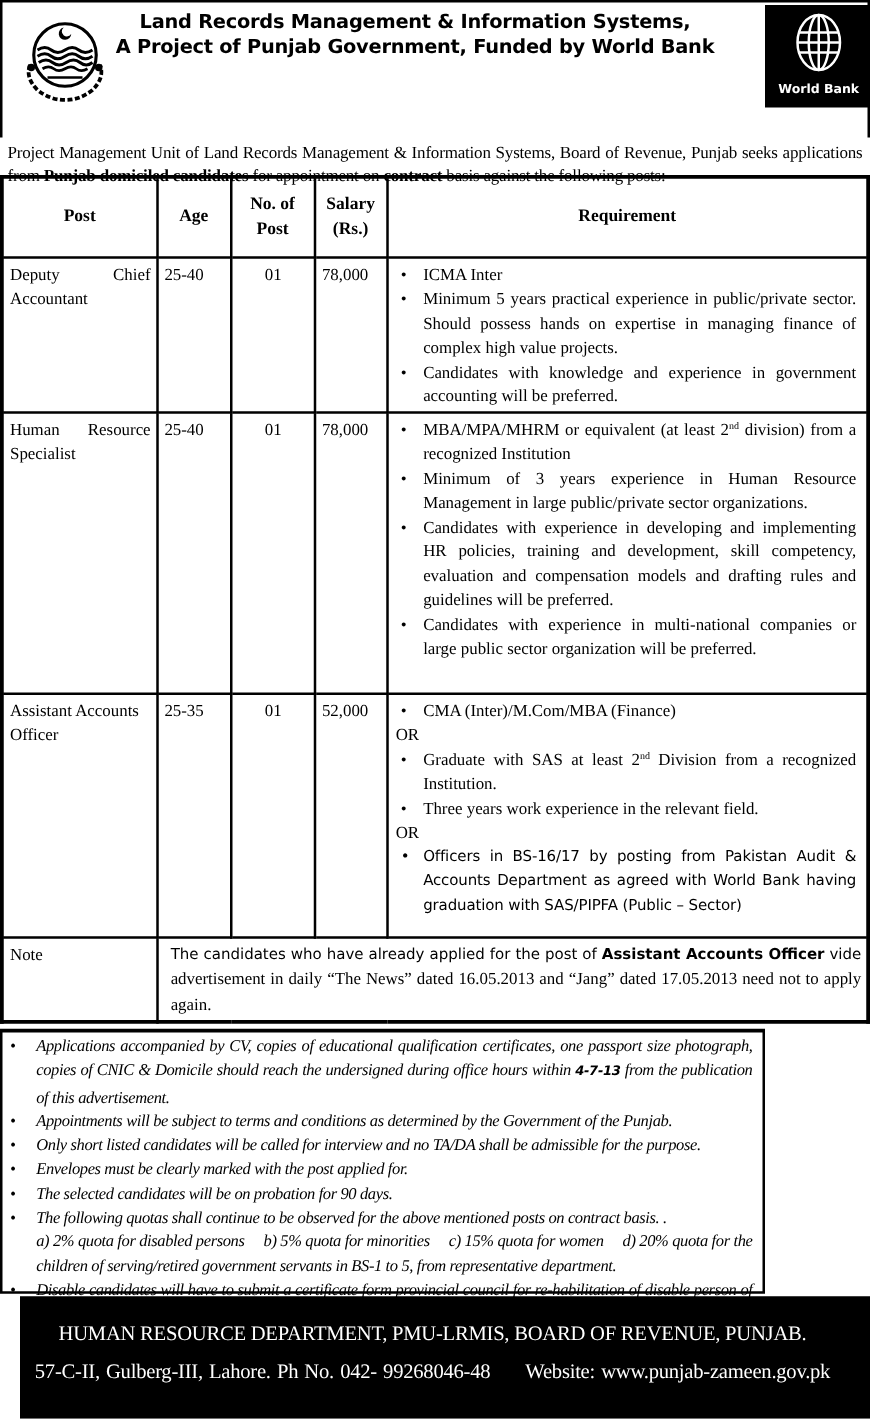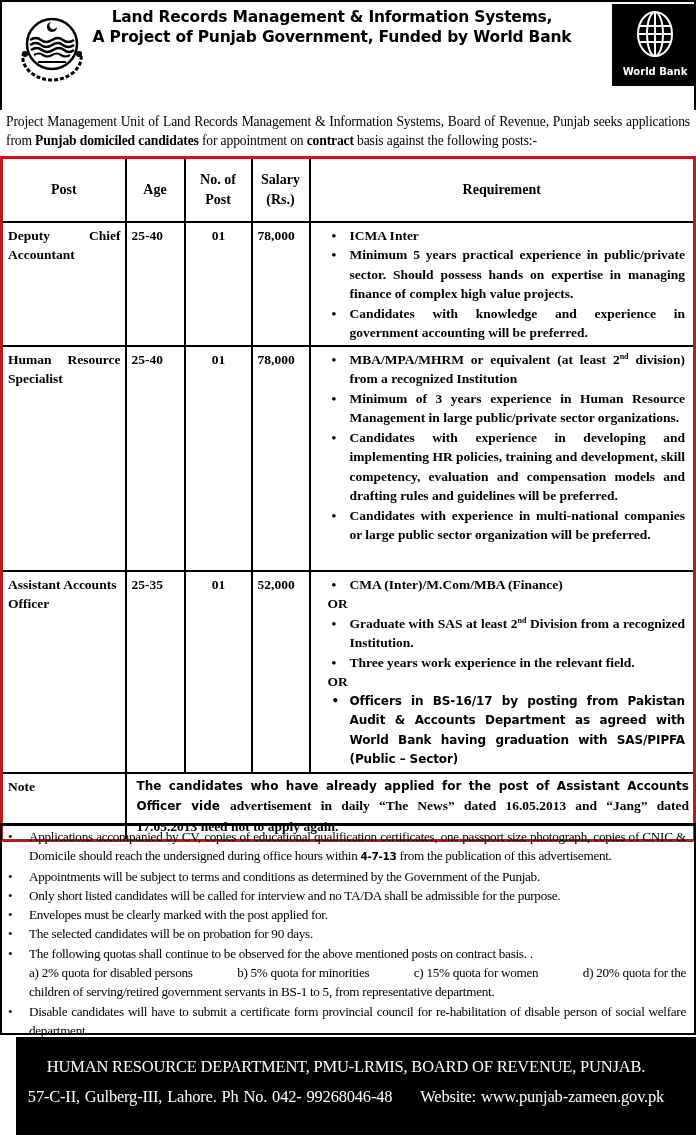--- a/index.html
+++ b/index.html
@@ -18,40 +18,40 @@
     font-size: 33px; line-height: 52px; letter-spacing: 0.3px; transform-origin: center; }
   .banner span { display: inline-block; transform: scaleX(0.88); }
   .wb-logo { position: absolute; left: 610px; top: 2px; width: 86px; height: 82px; background: #000; color: #fff; text-align: center; }
   .wb-logo .wb-text { position: absolute; left: 0; right: 0; top: 62px; font-family: "DejaVu Sans", sans-serif; font-weight: bold; font-size: 10px; }
 
   
   .intro { position: absolute; left: 6px; top: 112px; width: 684px; font-size: 13.6px; line-height: 19px; text-align: justify; letter-spacing: -0.15px; }
   .intro b { font-weight: bold; }
 
   
-  .jobs { position: absolute; left: 0; top: 156px; width: 696px; border-collapse: collapse; border: 3px solid #b91c1c; font-size: 13.5px; }
-  .jobs th, .jobs td { border: 2px solid #000; vertical-align: top; font-weight: bold; }
+  .jobs { position: absolute; left: 0; top: 140px; width: 696px; border-collapse: collapse; border: 3px solid #000000; font-size: 13.5px; }
+  .jobs th, .jobs td { border: 2px solid #000; vertical-align: top; }
   .jobs th { font-weight: bold; font-size: 14px; text-align: center; vertical-align: middle; line-height: 20px; padding: 4px 2px; height: 64px; }
   .jobs td { padding: 3px 4px 2px 5px; line-height: 19.5px; }
   .jobs td.c { text-align: center; }
   .jobs td.post { text-align: justify; text-align-last: left; }
-  .jobs td.req { padding: 3px 8px 2px 17px; }
+  .jobs td.req { padding: 3px 8px 2px 6px; }
   .req ul { list-style: none; }
   .req li { position: relative; padding-left: 22px; text-align: justify; }
   .req li::before { content: "•"; position: absolute; left: 4px; top: 0; }
   .req .or { text-align: left; padding-left: 0; }
   .req .or::before { content: none; }
   .req li.cal { font-family: "DejaVu Sans", sans-serif; font-size: 12px; line-height: 19.5px; letter-spacing: -0.1px; }
   .note-text { text-align: justify; font-family: "DejaVu Sans", sans-serif; font-size: 12px; line-height: 19.5px; padding-left: 10px !important; }
   .note-text .sr { font-family: "Liberation Serif", serif; font-size: 13.5px; }
   sup { font-size: 8px; line-height: 0; vertical-align: 5px; }
 
   
-  .conds { position: absolute; left: 0; top: 823px; width: 696px; height: 212px; border: 2px solid #000; border-top: 3px solid #000;
-    padding: 1px 8px 0 6px; font-size: 13.2px; line-height: 19.3px; letter-spacing: -0.3px; }
+  .conds { position: absolute; left: 0; top: 823px; width: 612px; height: 212px; border: 2px solid #000; border-top: 3px solid #000;
+    padding: 1px 8px 0 6px; font-size: 13.2px; line-height: 19.3px; letter-spacing: -0.3px; font-style: italic; }
   .conds ul { list-style: none; }
   .conds li { position: relative; padding-left: 21px; text-align: justify; }
   .conds li::before { content: "•"; position: absolute; left: 0; top: 0; }
   .conds .dt { font-family: "DejaVu Sans", sans-serif; font-weight: bold; font-size: 10.5px; }
   .quota-row { display: flex; justify-content: space-between; }
 
   
   .footer { position: absolute; left: 16px; top: 1037px; width: 696px; height: 98px; background: #000; color: #fff; }
   .footer .f1 { position: absolute; left: 0; width: 660px; top: 20px; text-align: center; font-size: 16.5px; letter-spacing: -0.2px; }
   .footer .f2 { position: absolute; left: 0; width: 660px; top: 50px; text-align: center; font-size: 16.5px; letter-spacing: -0.2px; word-spacing: 1px; }

